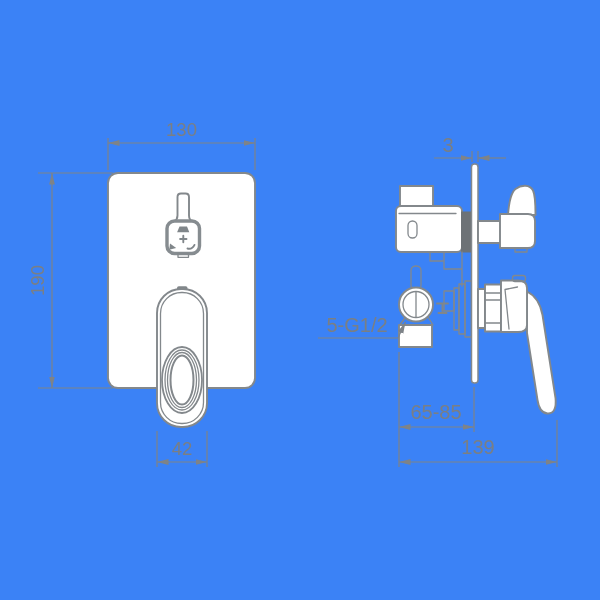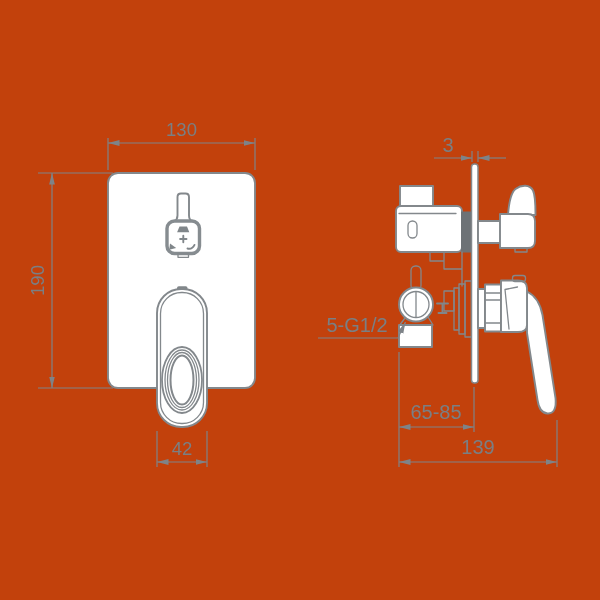--- a/index.html
+++ b/index.html
@@ -7,21 +7,21 @@
     padding: 0;
     width: 600px;
     height: 600px;
     background: #ffffff;
     font-family: "Liberation Sans", sans-serif;
   }
   .stage {
     position: relative;
     width: 600px;
     height: 600px;
-    background: #c2410c;
+    background: #3b82f6;
     overflow: hidden;
   }
   svg { display: block; }
   .outline {
     fill: #ffffff;
     stroke: #83888c;
     stroke-width: 1.9;
     stroke-linejoin: round;
     stroke-linecap: round;
   }

